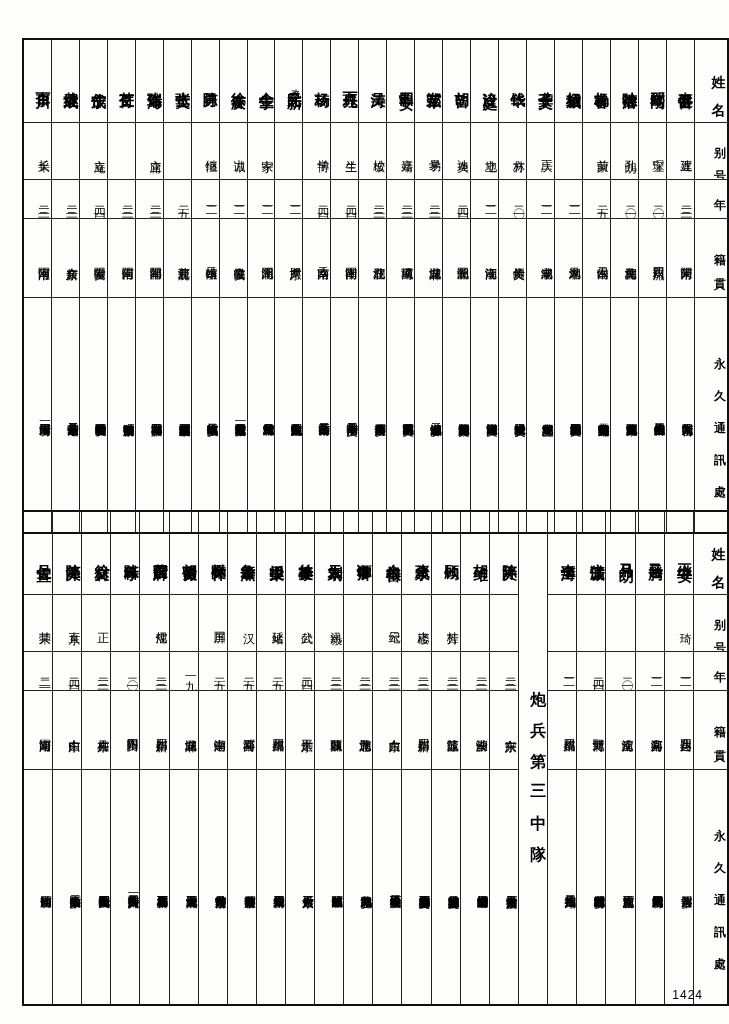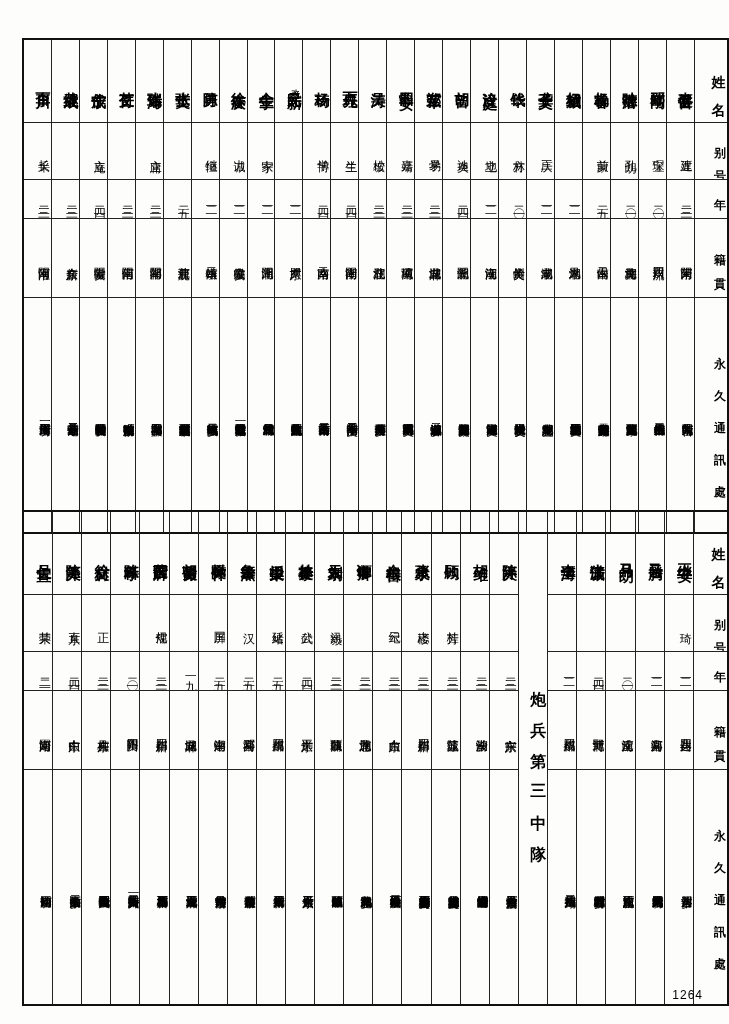--- a/index.html
+++ b/index.html
@@ -356,14 +356,14 @@
           <td class="tbl-cell r-addr" style="width: 27.2px;">四川成都上翔街二八号</td>
           <td class="tbl-cell r-addr" style="width: 27.2px;">河北博野县委村转宗程召村</td>
           <td class="tbl-cell r-addr" style="width: 27.2px;">河南沈丘西八里新庄</td>
           <td class="tbl-cell r-addr" style="width: 27.2px;">河南郑县城内羊截坊同十八号</td>
           <td class="tbl-cell r-addr" style="width: 27.2px;">四川达县河市乡</td>
           <td class="tbl-cell hdr r-addr" style="width: 34px;">永 久 通 訊 處</td>
         </tr>
     </tbody>
   </table>
 
-  <div class="pageno">1264</div>
+  <div class="pageno">1424</div>
 </div>
 
 </body></html>

